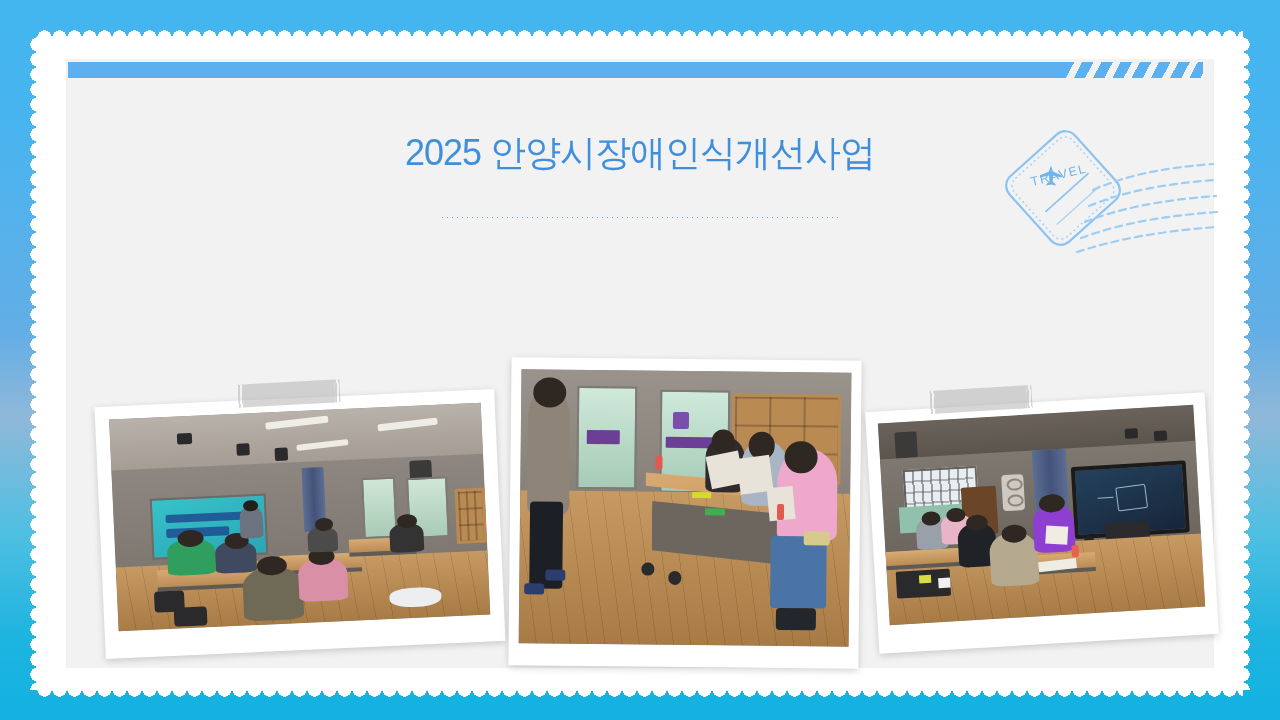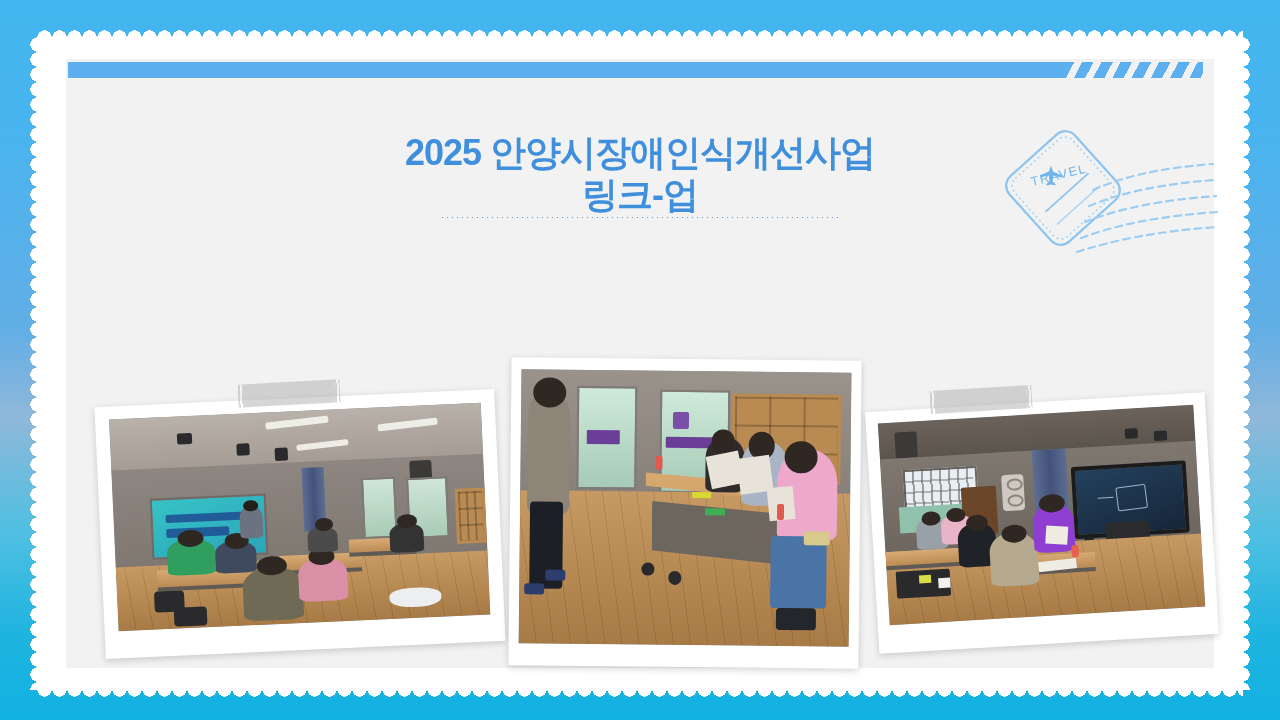--- a/index.html
+++ b/index.html
@@ -55,21 +55,21 @@
     position:absolute;left:96px;top:106px;
     padding:8px 20px 9px;
     border:1.6px solid #a9d2f4;border-radius:22px;
     color:#6aaeea;font-size:15.5px;font-weight:bold;letter-spacing:.2px;
     white-space:nowrap;background:transparent;
   }
 
   
   .subtitle{
     position:absolute;left:0;top:132px;width:1280px;text-align:center;
-    color:#3f8fdc;font-size:36px;font-weight:bold;line-height:1.16;
+    color:#3f8fdc;font-size:36px;font-weight:normal;line-height:1.16;
     letter-spacing:-1px;
   }
   .subtitle .line2{display:block;}
   .dots{
     position:absolute;left:440px;top:216px;width:400px;height:3px;
     background-image:radial-gradient(circle 1.1px,#5ea3e3 0 60%,rgba(0,0,0,0) 61%);
     background-size:5px 3px;background-repeat:repeat-x;
   }
   .maintitle{
     position:absolute;left:0;top:230px;width:1280px;text-align:center;
@@ -144,21 +144,20 @@
   </div>
 
   <div class="panel"></div>
 
   <div class="toprule"></div>
   <div class="stripes"></div>
 
 
   <div class="subtitle">
     <span>2025 안양시장애인식개선사업</span>
-    <span class="line2">링크-업</span>
   </div>
   <div class="dots"></div>
 
 
   <svg class="stamp" viewBox="0 0 235 135">
     <g transform="rotate(-42 78 70)">
       <rect x="34" y="26" width="88" height="88" rx="13" fill="none" stroke="#8cc3f0" stroke-width="2.2"></rect>
       <rect x="39" y="31" width="78" height="78" rx="10" fill="none" stroke="#a9d3f4" stroke-width="1.6" stroke-dasharray="2 3"></rect>
       <g transform="translate(78 52) rotate(42)">
         <path d="M0,-9 L2,-3 L11,1 L11,3 L2,1 L1.5,7 L4.5,9.5 L4.5,11 L0,10 L-4.5,11 L-4.5,9.5 L-1.5,7 L-2,1 L-11,3 L-11,1 L-2,-3 Z" fill="#6fb4ec"></path>

